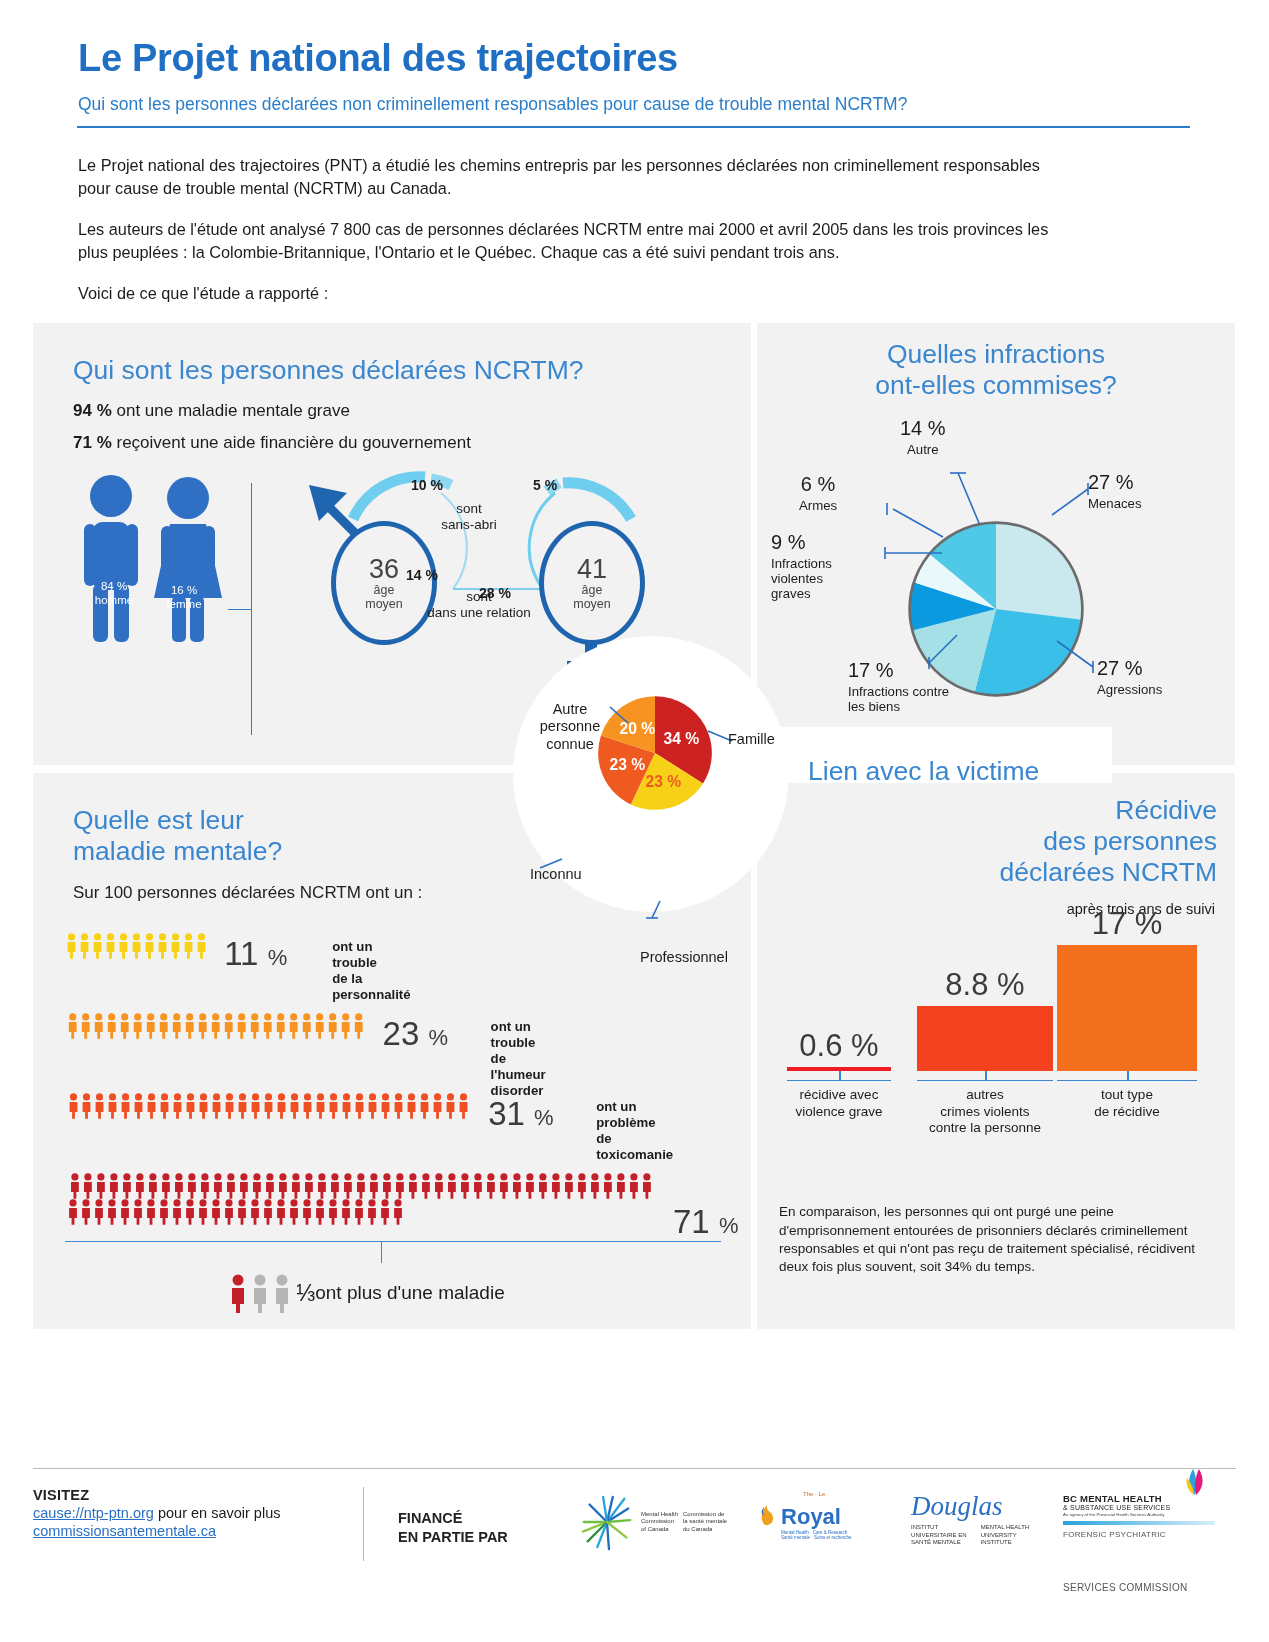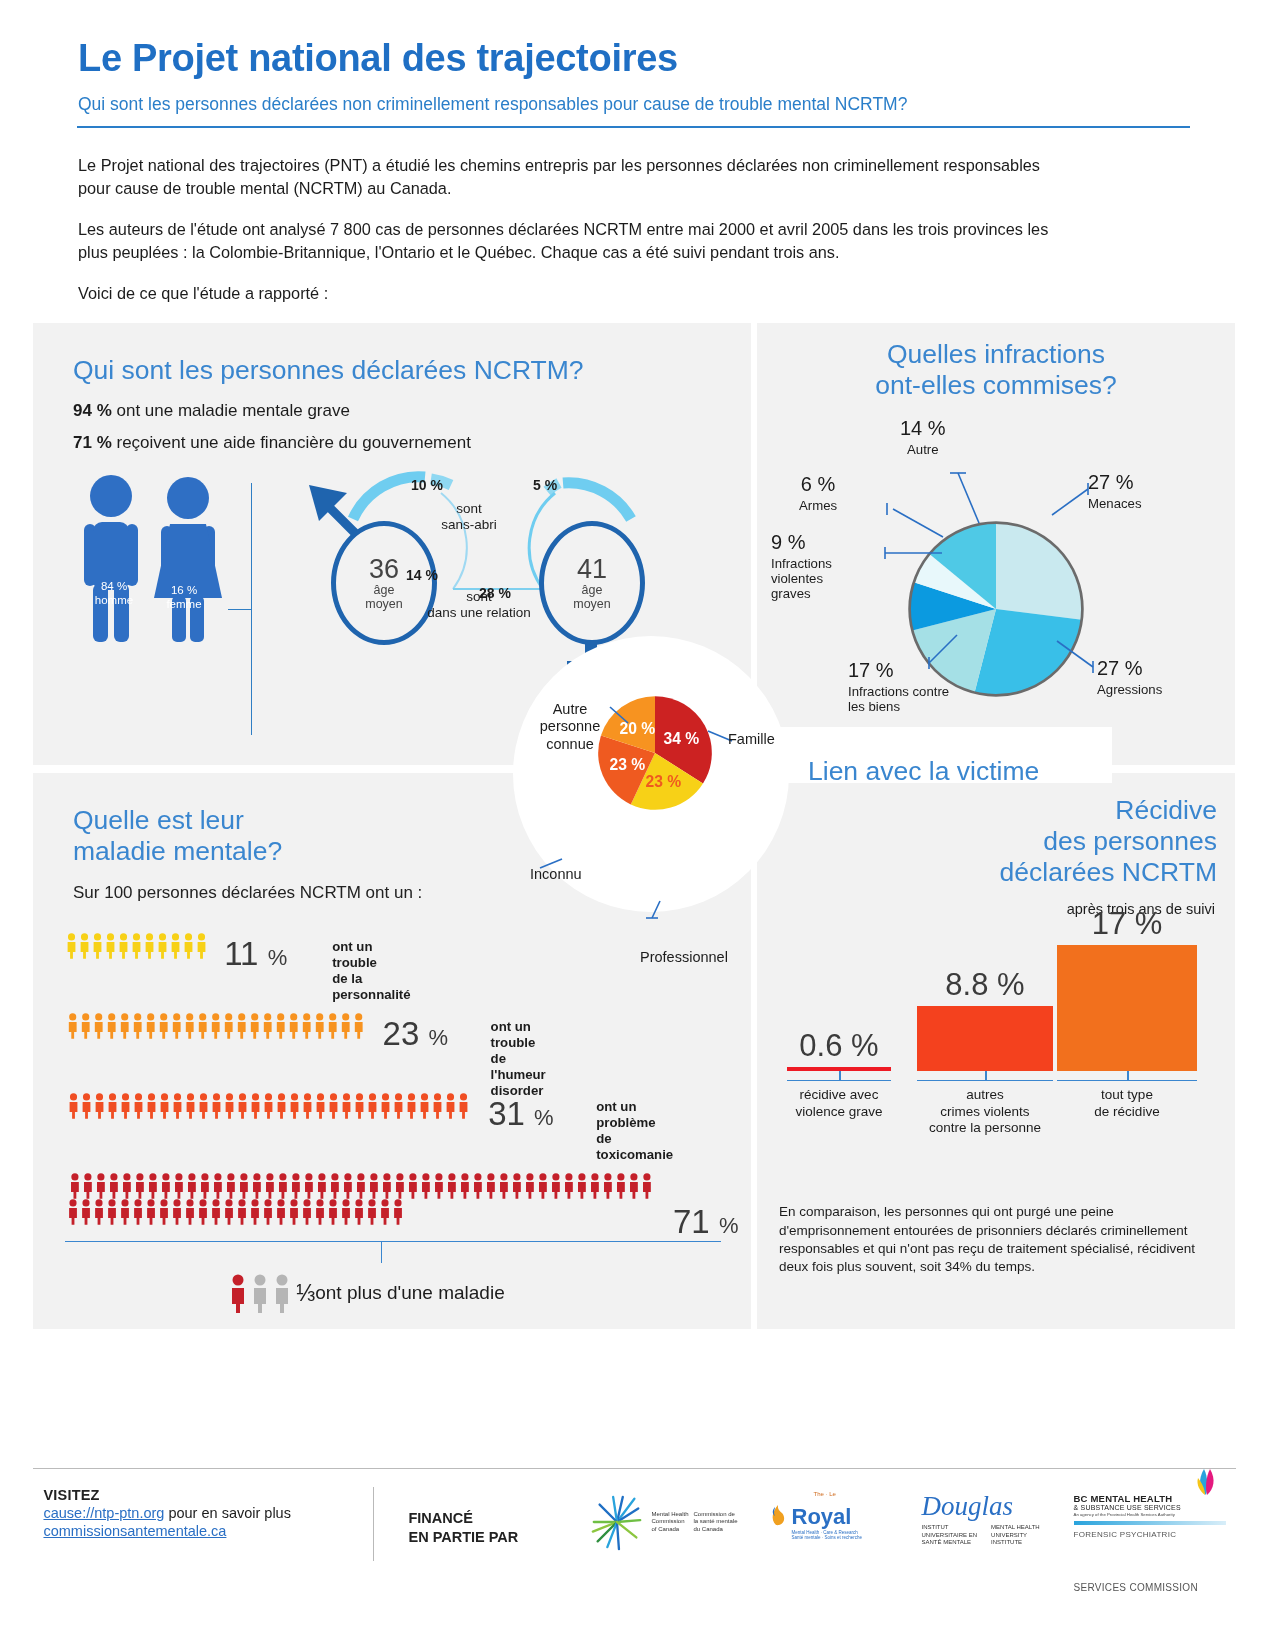--- a/index.html
+++ b/index.html
@@ -171,21 +171,21 @@
     font-size: 26.5px; color: #3a86cf; z-index: 8;
   }
   #lien-bg {
     position: absolute; left: 757px; top: 404px; width: 355px; height: 56px;
     background: #ffffff; z-index: 5;
   }
 
   
   #footer { position: absolute; left: 0; top: 1468px; width: 1269px; }
   #footrule { margin: 0 33px; border-top: 1.5px solid #bbb; }
-  #footrow { display: flex; align-items: flex-start; padding: 18px 33px 0 33px; justify-content: center; }
+  #footrow { display: flex; align-items: flex-start; padding: 18px 33px 0 33px; }
   #visitez { width: 330px; }
   #visitez .hd { font-size: 14.5px; font-weight: bold; letter-spacing: 0.2px; }
   #visitez .ln { font-size: 14.5px; margin-top: 2px; color: #1c1c1c; }
   #visitez a { color: #2a6fc4; text-decoration: underline; }
   #vsep { width: 1px; background: #b9b9b9; height: 74px; margin-right: 34px; }
   #finance { font-size: 14.5px; font-weight: bold; line-height: 1.3; width: 180px; padding-top: 22px; }
   #logos { display: flex; align-items: flex-start; gap: 32px; padding-top: 6px; }
   .logo-cap { font-size: 6px; line-height: 1.25; color: #333; }
 </style>
 </head>

